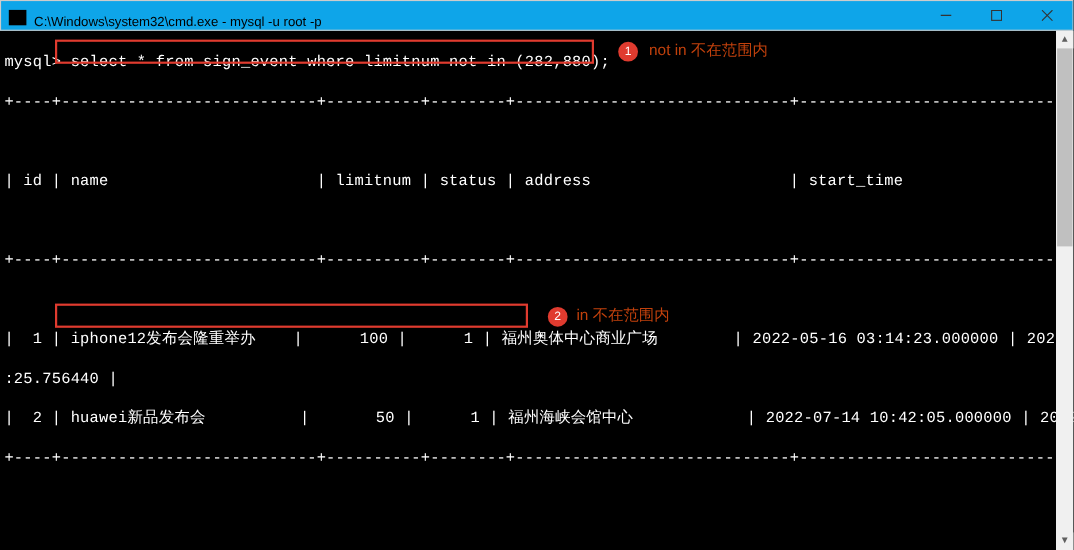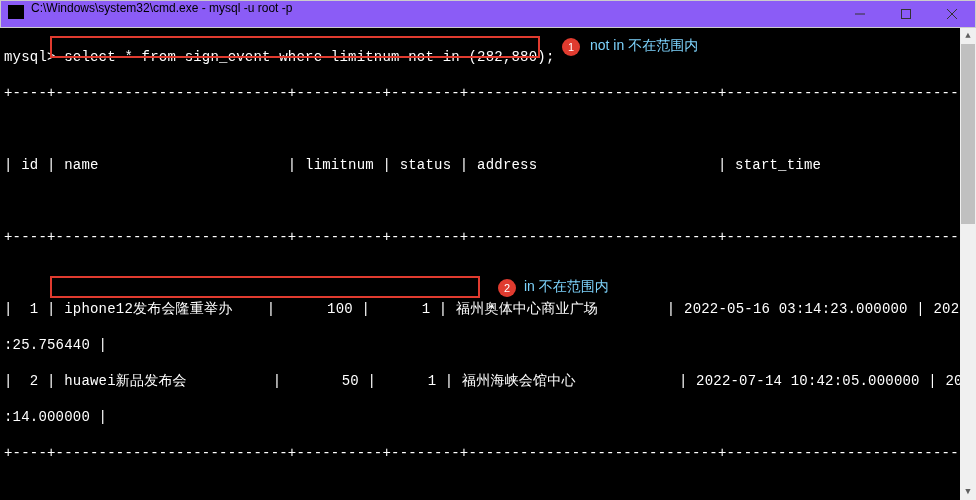--- a/index.html
+++ b/index.html
@@ -8,25 +8,25 @@
     height: 500px;
     background: #000;
     font-family: "Consolas", "Courier New", monospace;
     font-size: 14px;
     color: #fff;
     overflow: hidden;
     position: relative;
   }
   
   .titlebar {
-    background: #8b5cf6;
+    background: #0ea5e9;
     color: #000;
     height: 28px;
     display: flex;
-    align-items: flex-start;
+    align-items: flex-end;
     border: 1px solid #ccc;
     font-family: "Segoe UI", Tahoma, sans-serif;
     font-size: 12px;
   }
   .titlebar .icon-area {
     width: 22px;
     height: 22px;
     margin-left: 4px;
     display: flex;
     align-items: center;
@@ -85,21 +85,21 @@
     font-size: 11px;
     display: flex;
     align-items: center;
     justify-content: center;
     font-family: Arial, sans-serif;
   }
   .badge1 { left: 562px; top: 38px; }
   .badge2 { left: 498px; top: 279px; }
   .anno-text {
     position: absolute;
-    color: #7dd3fc;
+    color: #c2410c;
     font-family: "Consolas","Microsoft YaHei",sans-serif;
     font-size: 14px;
   }
   .anno1 { left: 590px; top: 37px; }
   .anno2 { left: 524px; top: 278px; }
   
   .scrollbar {
     position: absolute;
     right: 0;
     top: 28px;
@@ -158,21 +158,20 @@
 <div class="line"><span>mysql&gt;</span><span> select * from sign_event where limitnum not in (282,880);</span></div>
 <div class="line">+----+---------------------------+----------+--------+-----------------------------+----------------------------+----------------</div>
 <div class="line"> </div>
 <div class="line">| id | name                      | limitnum | status | address                     | start_time                 | create_time</div>
 <div class="line"> </div>
 <div class="line">+----+---------------------------+----------+--------+-----------------------------+----------------------------+----------------</div>
 <div class="line"> </div>
 <div class="line">|  1 | iphone12发布会隆重举办    |      100 |      1 | 福州奥体中心商业广场        | 2022-05-16 03:14:23.000000 | 2022-05-13 03:14</div>
 <div class="line">:25.756440 |</div>
 <div class="line">|  2 | huawei新品发布会          |       50 |      1 | 福州海峡会馆中心            | 2022-07-14 10:42:05.000000 | 2022-07-12 10:42</div>
-<div class="line">:14.000000 |</div>
 <div class="line">+----+---------------------------+----------+--------+-----------------------------+----------------------------+----------------</div>
 <div class="line"> </div>
 
 
 
 
 
 
 
 

